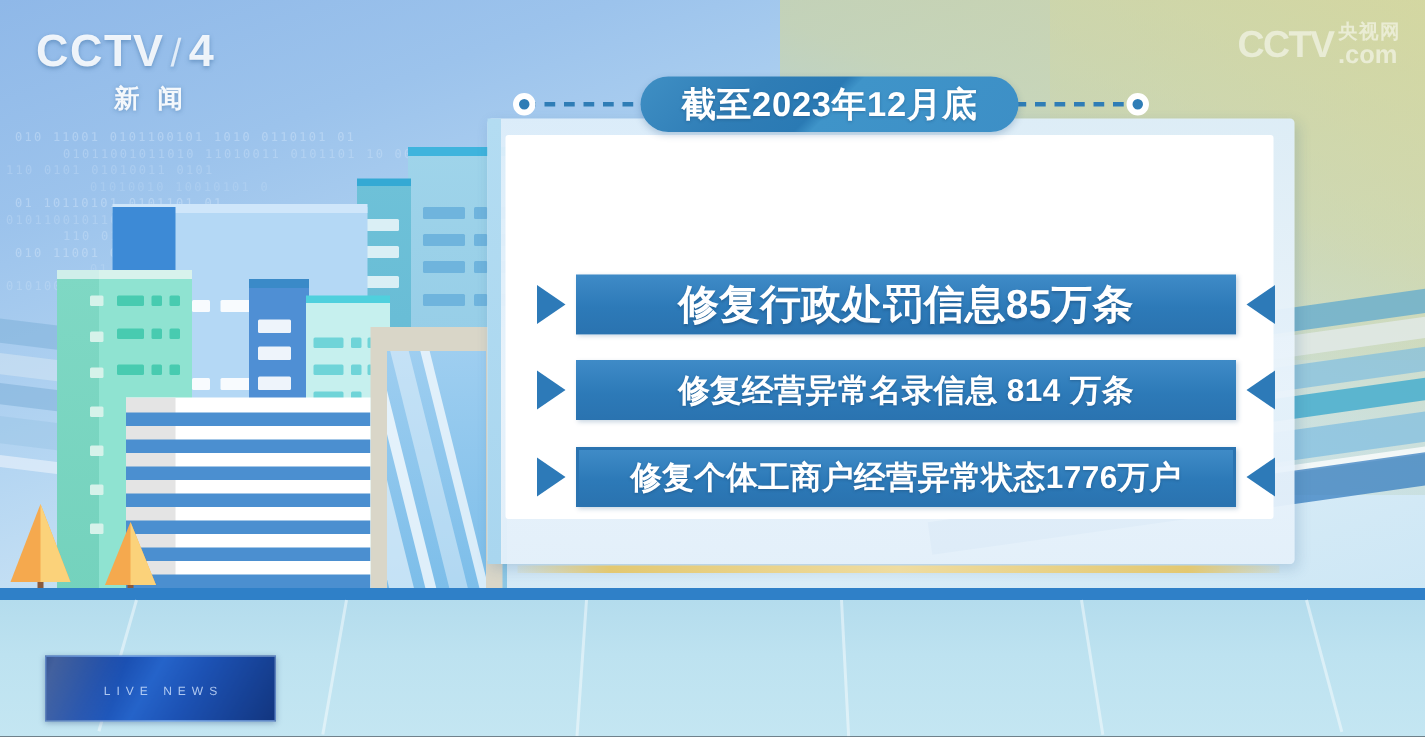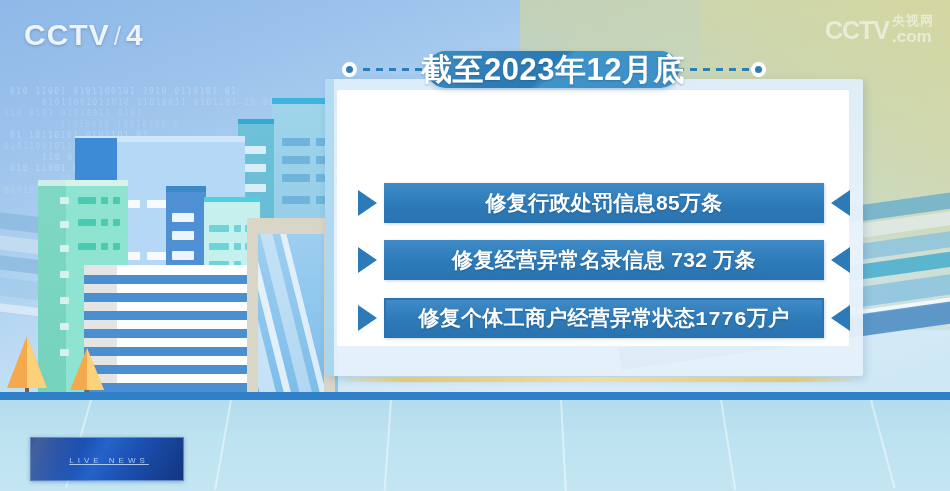--- a/index.html
+++ b/index.html
@@ -178,21 +178,21 @@
     border-radius: 19px;
     background: linear-gradient(135deg, #3f8fc4 0%, #2f7db6 30%, #2a7ab4 48%, #3f94c9 52%, #3d8fc6 100%);
     box-shadow: 0 2px 5px rgba(30,80,130,0.25);
     display: flex;
     align-items: center;
     justify-content: center;
     z-index: 6;
   }
   .title-pill-text {
     color: #fff;
-    font-size: 31px;
+    font-size: 23px;
     font-weight: bold;
     letter-spacing: 0.5px;
     text-shadow: 0 1px 2px rgba(20,60,100,0.35);
     white-space: nowrap;
   }
 
   
   .conn { position: absolute; top: 68px; height: 3px; z-index: 5;
     background-image: linear-gradient(90deg, #2f7db6 0 7px, transparent 7px 13px);
     background-size: 13px 3px;
@@ -309,21 +309,21 @@
   }
   .banner-cn {
     color: #ffffff; font-size: 20px; font-weight: bold;
     letter-spacing: 1px; line-height: 1;
     text-shadow: 0 1px 3px rgba(0,20,70,0.7);
     z-index: 2;
   }
   .banner-en {
     color: rgba(200,220,250,0.85); font-size: 8px;
     letter-spacing: 4px; margin-top: 3px; line-height: 1;
-    text-indent: 4px; z-index: 2; text-decoration: underline;
+    text-indent: 4px; z-index: 2;
   }
 </style>
 </head>
 <body>
 
 <div id="stage">
 
   <div class="bg-sky"></div>
   <div class="bg-warm"></div>
   <div class="bg-warm2"></div>
@@ -469,20 +469,21 @@
     <div class="ground-line" style="left:720px; top:0; width:2px; height:91px; transform:rotate(-9deg);"></div>
     <div class="ground-line" style="left:870px; top:0; width:2px; height:91px; transform:rotate(-15deg);"></div>
   </div>
 
   <div class="cctv-logo">
     <div class="cctv-row">
       <span>CCTV</span>
       <span class="cctv-slash">/</span>
       <span>4</span>
     </div>
+    <div class="cctv-sub">新闻</div>
   </div>
 
   <div class="watermark">
     <span class="wm-cctv">CCTV</span>
     <span class="wm-right">
       <span class="wm-cn">央视网</span>
       <span class="wm-com">.com</span>
     </span>
   </div>
 
@@ -498,37 +499,37 @@
   <div class="dot dot-r"></div>
 
   <div class="title-pill">
     <span class="title-pill-text">截至2023年12月底</span>
   </div>
 
 
   <div class="row" style="left:358px; top:183px;">
     <div class="arrow arrow-r"></div>
     <div class="row-bar" style="width:440px;">
-      <span class="row-text" style="font-size:21px;">修复行政处罚信息85万条</span>
+      <span class="row-text" style="font-size:27px;">修复行政处罚信息85万条</span>
     </div>
     <div class="arrow arrow-l"></div>
   </div>
 
   <div class="row" style="left:358px; top:240px;">
     <div class="arrow arrow-r"></div>
     <div class="row-bar" style="width:440px;">
-      <span class="row-text" style="font-size:21px;">修复经营异常名录信息 732 万条</span>
+      <span class="row-text" style="font-size:21px;">修复经营异常名录信息 814 万条</span>
     </div>
     <div class="arrow arrow-l"></div>
   </div>
 
   <div class="row" style="left:358px; top:298px;">
     <div class="arrow arrow-r"></div>
     <div class="row-bar framed" style="width:440px;">
-      <span class="row-text" style="font-size:21px;font-family:Liberation Mono, monospace;">修复个体工商户经营异常状态1776万户</span>
+      <span class="row-text" style="font-size:21px;">修复个体工商户经营异常状态1776万户</span>
     </div>
     <div class="arrow arrow-l"></div>
   </div>
 
   <div class="banner">
     <span class="banner-en">LIVE NEWS</span>
   </div>
 
 </div>
 

